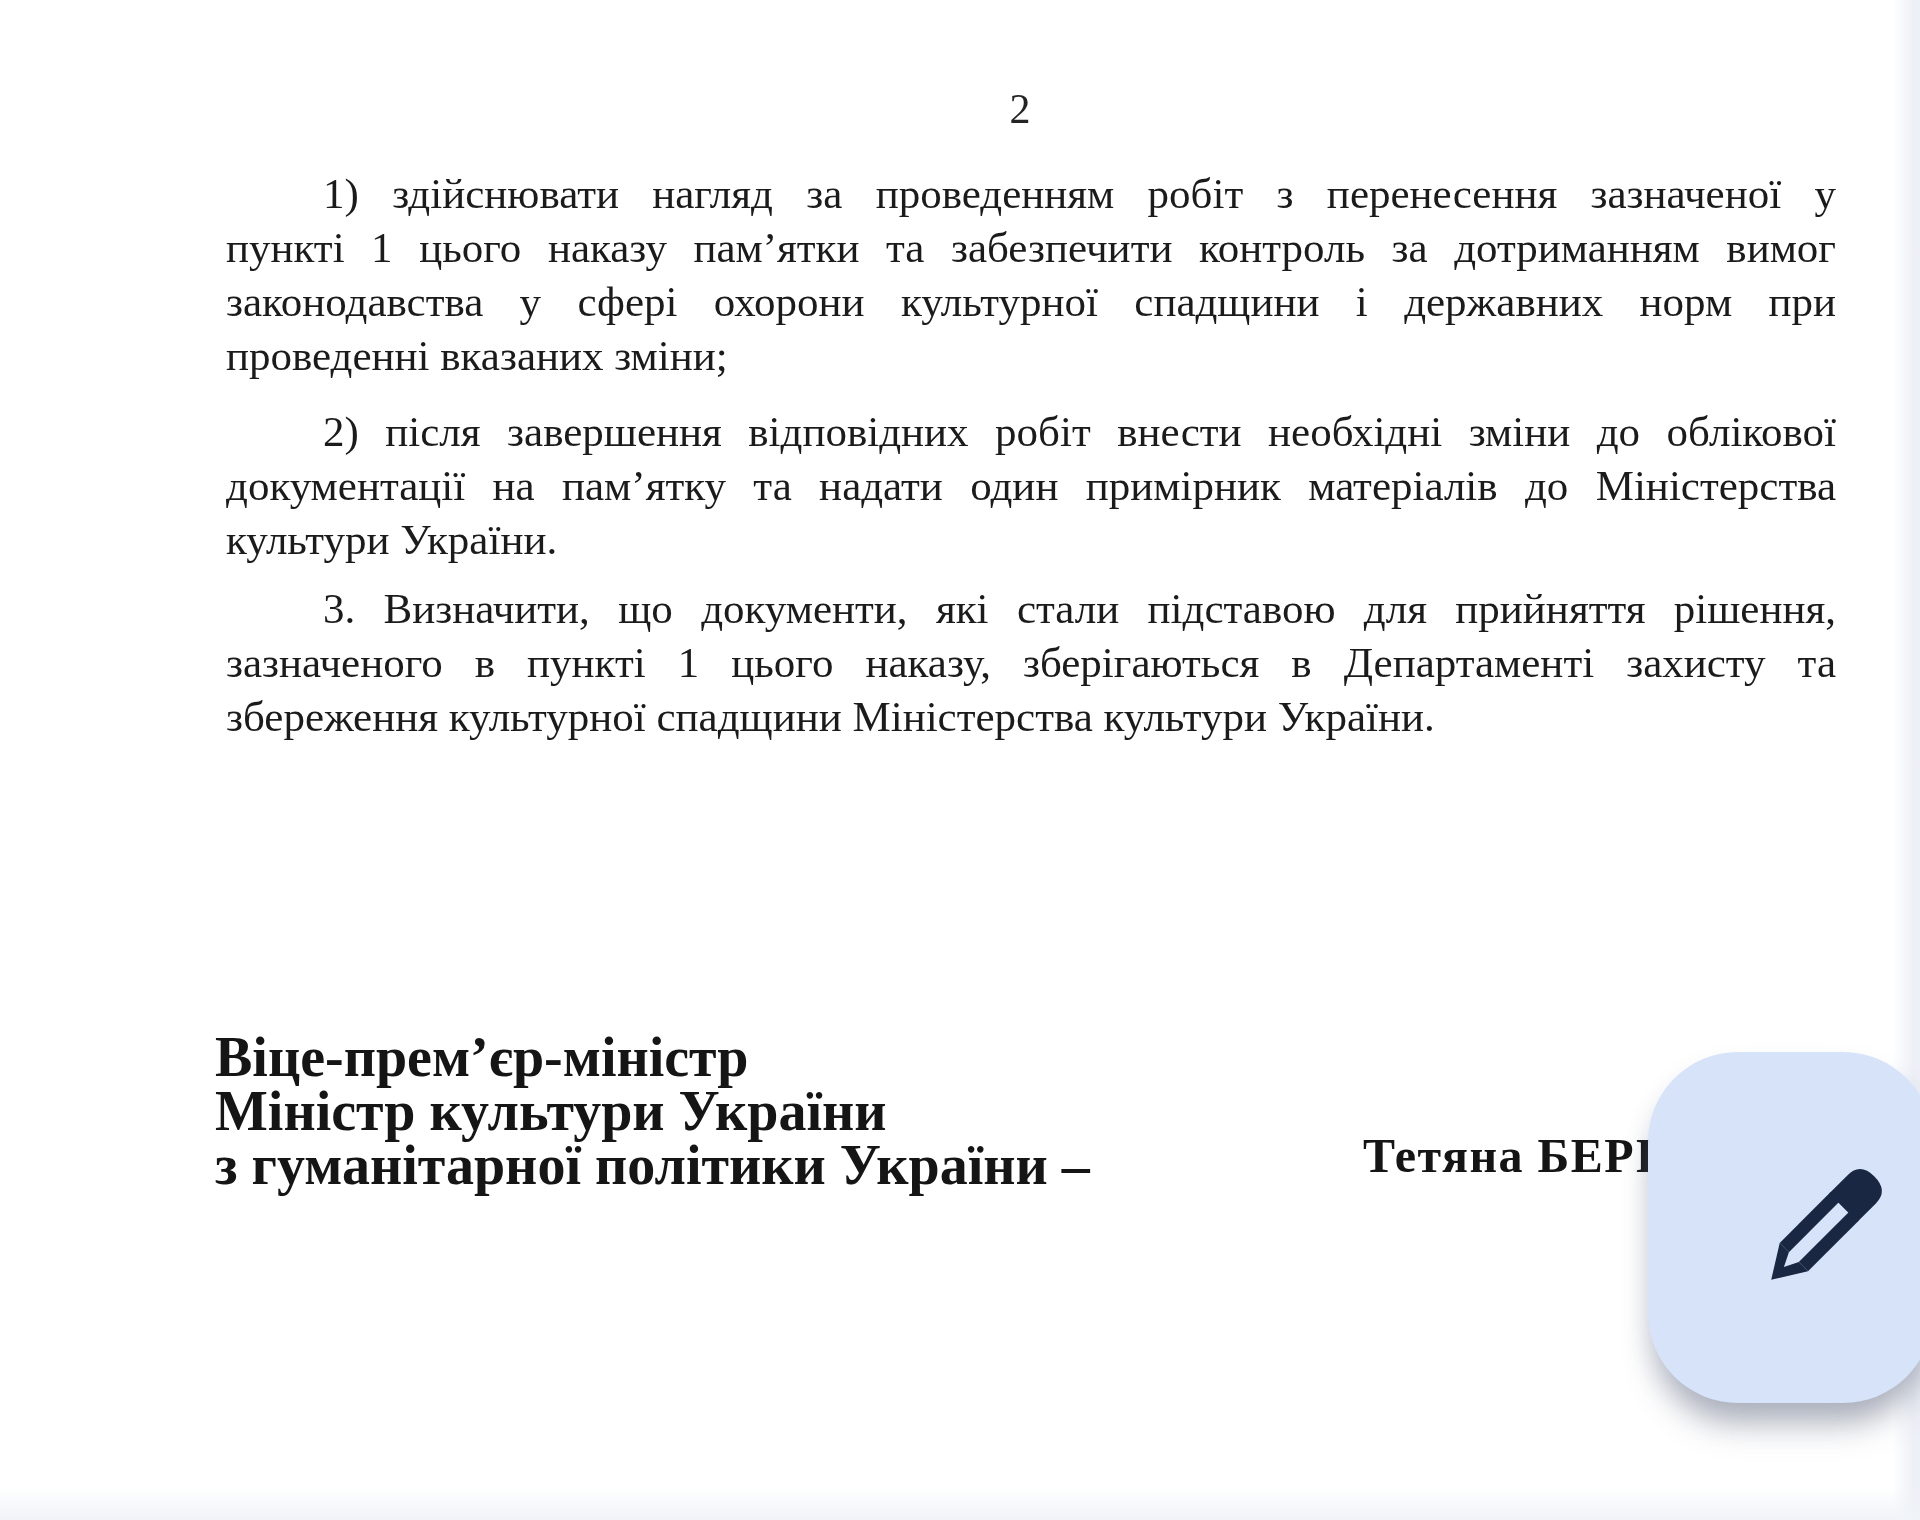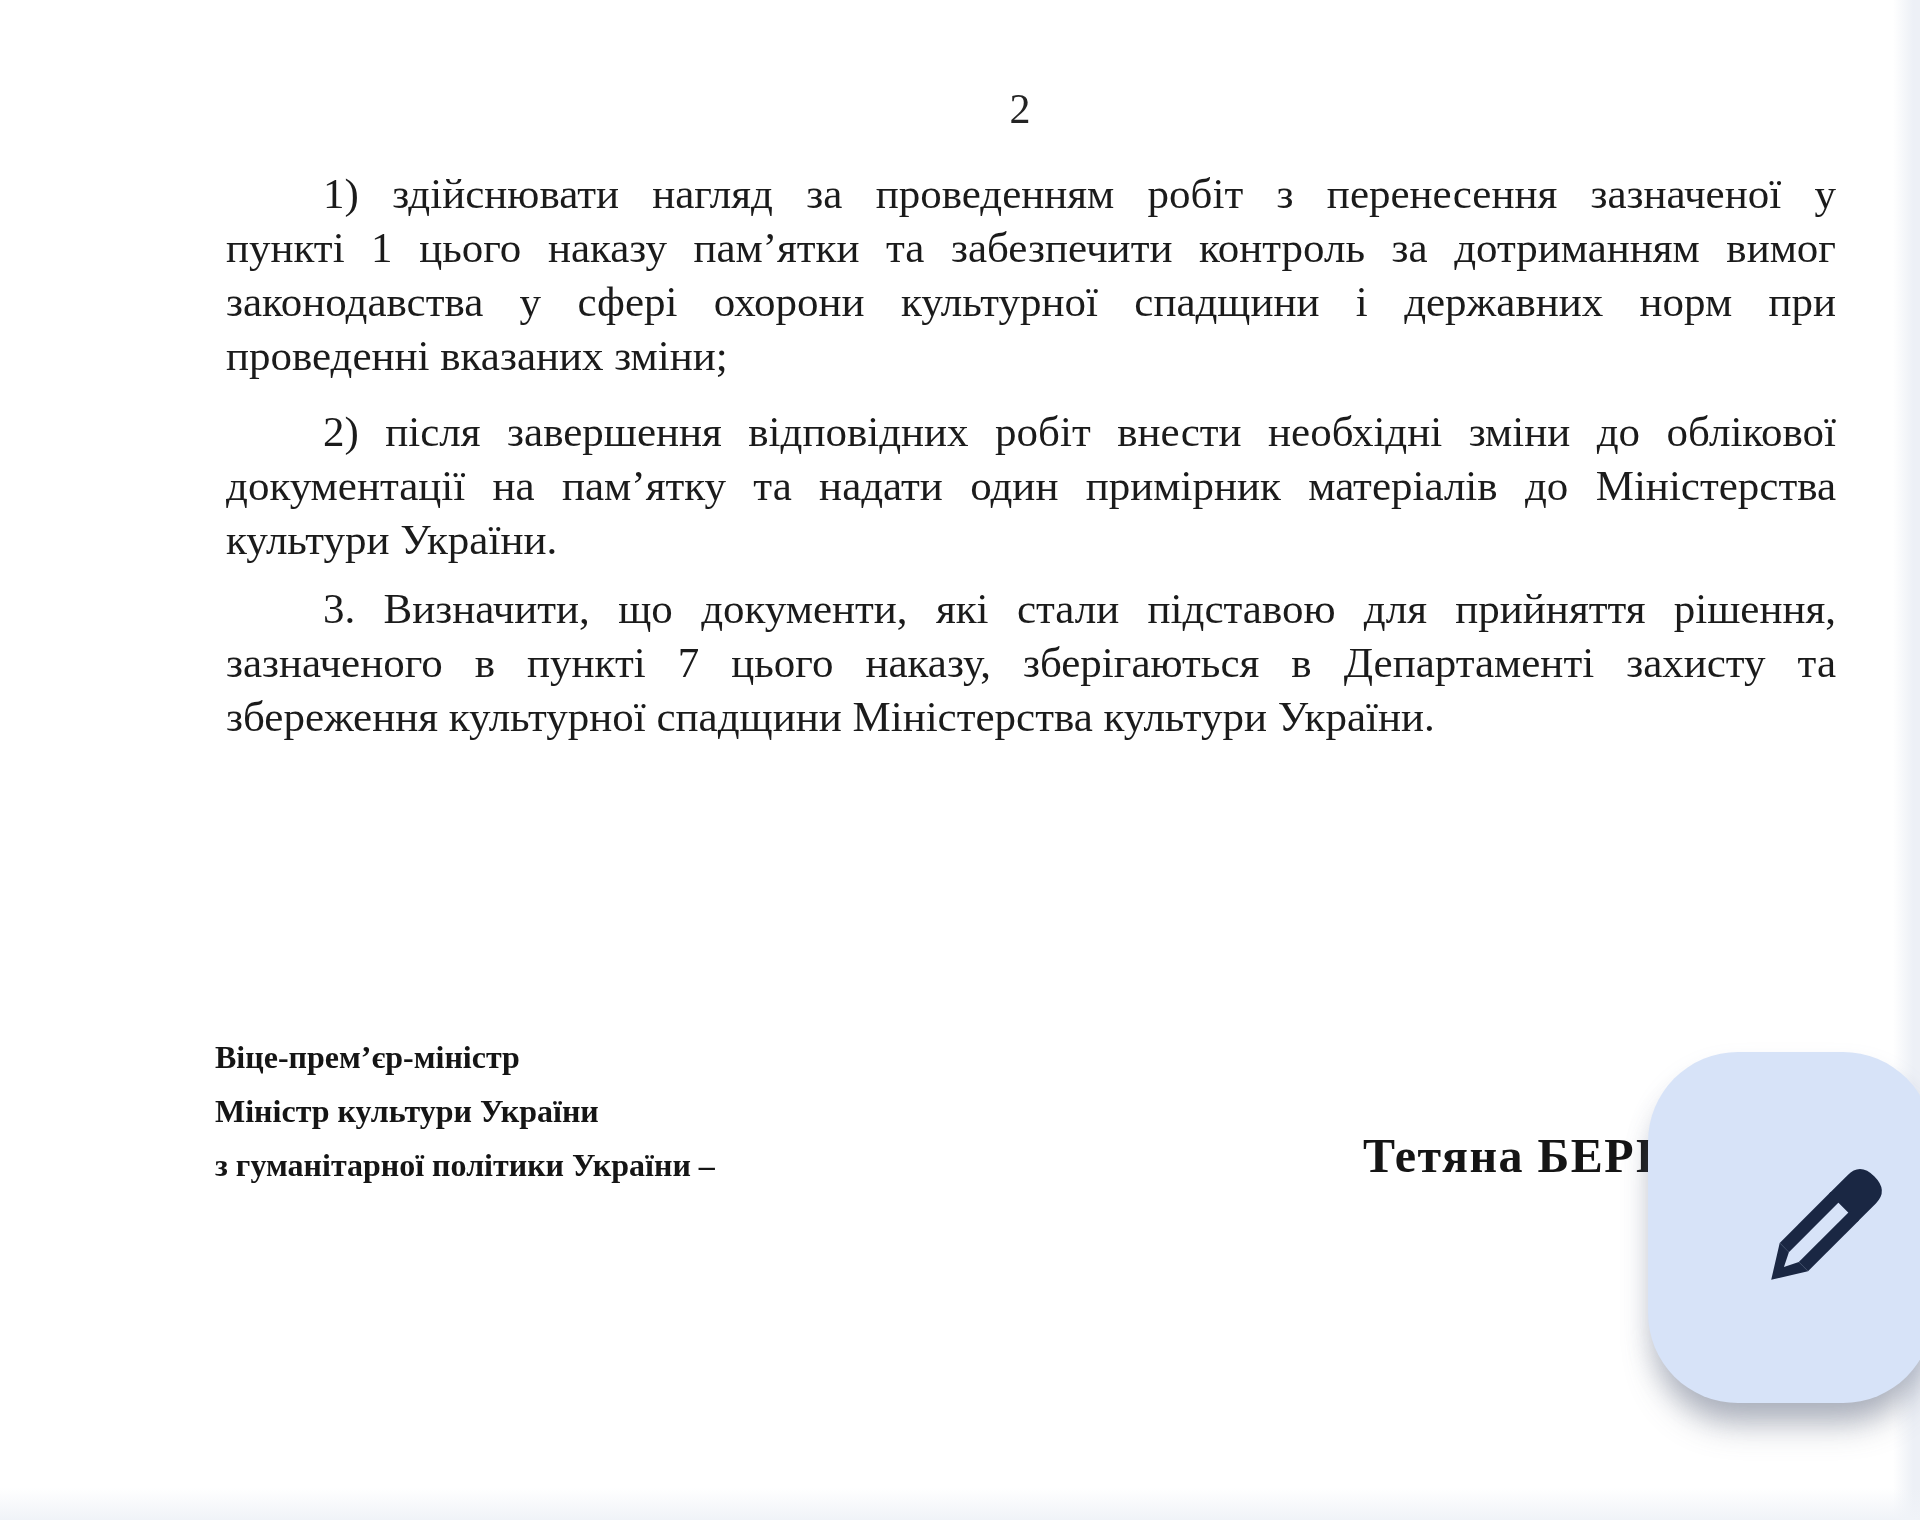--- a/index.html
+++ b/index.html
@@ -16,21 +16,21 @@
   .para{
     position:absolute;left:226px;width:1610px;
     font-size:43px;line-height:54px;color:#1b1b1b;
   }
   .p1{top:167px;} .p2{top:405px;} .p3{top:582px;} .p4{top:762px;}
   .jl{text-align:justify;text-align-last:justify;}
   .ll{text-align:left;text-align-last:left;}
   .ind{text-indent:97px;}
   .signature{
     position:absolute;left:215px;top:1030px;
-    font-size:32px;line-height:54px;font-weight:bold;color:#151515;
+    font-size:56px;line-height:54px;font-weight:bold;color:#151515;
   }
   .sig-name{
     position:absolute;left:1363px;top:1129px;white-space:nowrap;
     font-size:48px;line-height:54px;font-weight:bold;color:#151515;
     letter-spacing:1.5px;z-index:2;
   }
   .edge-right{
     position:absolute;top:0;right:0;width:27px;height:1520px;z-index:3;
     background:linear-gradient(to right, rgba(238,241,247,0), #edf0f6 75%);
   }
@@ -62,21 +62,21 @@
   </div>
 
   <div class="para p2">
     <div class="jl ind">2) після завершення відповідних робіт внести необхідні зміни до облікової</div>
     <div class="jl">документації на пам’ятку та надати один примірник матеріалів до Міністерства</div>
     <div class="ll">культури України.</div>
   </div>
 
   <div class="para p3">
     <div class="jl ind">3. Визначити, що документи, які стали підставою для прийняття рішення,</div>
-    <div class="jl">зазначеного в пункті 7 цього наказу, зберігаються в Департаменті захисту та</div>
+    <div class="jl">зазначеного в пункті 1 цього наказу, зберігаються в Департаменті захисту та</div>
     <div class="ll">збереження культурної спадщини Міністерства культури України.</div>
   </div>
 
 
   <div class="signature">
     <div>Віце-прем’єр-міністр</div>
     <div>Міністр культури України</div>
     <div>з гуманітарної політики України –</div>
   </div>
 

